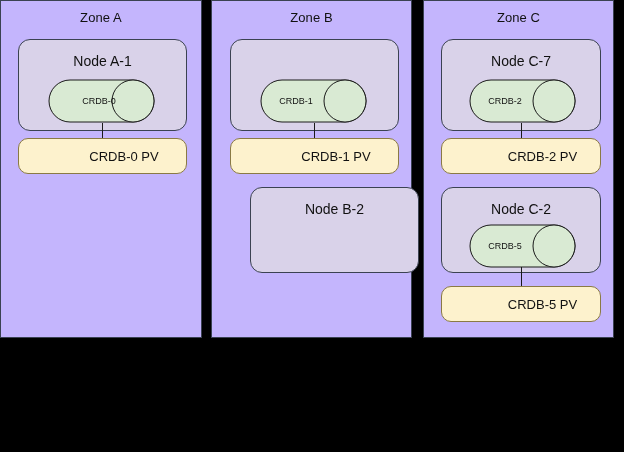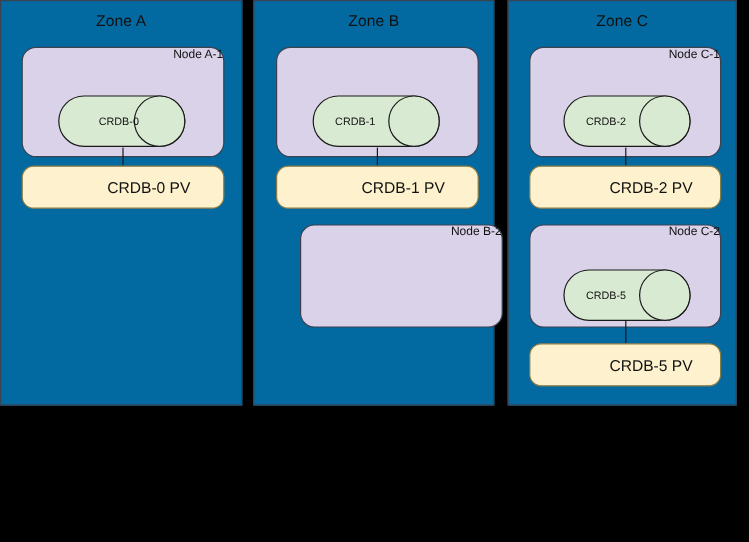--- a/index.html
+++ b/index.html
@@ -17,21 +17,21 @@
   #canvas {
     position: absolute;
     left: 0; top: 0;
     width: 624px;
     height: 452px;
     background: #000000;
   }
 
   .zone {
     position: absolute;
-    background: #0369a1;
+    background: #c4b5fd;
     border: 1px solid #3b4252;
     box-sizing: border-box;
   }
   .zone-title {
     position: absolute;
     left: 0;
     right: 0;
     top: 9px;
     text-align: center;
     font-size: 13px;
@@ -43,23 +43,23 @@
     position: absolute;
     background: #d9d2e9;
     border: 1px solid #3b4252;
     border-radius: 12px;
     box-sizing: border-box;
   }
   .node-title {
     position: absolute;
     left: 0;
     right: 0;
-    top: 0;
-    text-align: right;
-    font-size: 10px;
+    top: 13px;
+    text-align: center;
+    font-size: 14px;
     color: #111111;
   }
 
   
   .cyl {
     position: absolute;
     box-sizing: border-box;
   }
   .cyl svg { display: block; }
   .cyl-label {
@@ -144,21 +144,21 @@
 
     <div class="node" style="left:18px; top:186px; width:169px; height:86px;margin-left:20px;">
       <div class="node-title">Node B-2</div>
     </div>
   </div>
 
   <div class="zone" style="left:423px; top:0px; width:191px; height:338px;">
     <div class="zone-title">Zone C</div>
 
     <div class="node" style="left:17px; top:38px; width:160px; height:92px;">
-      <div class="node-title">Node C-1</div>
+      <div class="node-title">Node C-7</div>
 
       <div class="cyl" style="left:27px; top:39px; width:107px; height:44px;">
         <svg width="107" height="44" viewBox="0 0 107 44">
           <path d="M22,1 L85,1 A21,21 0 0 1 85,43 L22,43 A21,21 0 0 1 22,1 Z" fill="#d9ead3" stroke="#1a1a1a" stroke-width="1"></path>
           <ellipse cx="85" cy="22" rx="21" ry="21" fill="#d9ead3" stroke="#1a1a1a" stroke-width="1"></ellipse>
         </svg>
         <div class="cyl-label" style="width:72px;">CRDB-2</div>
       </div>
     </div>
 

